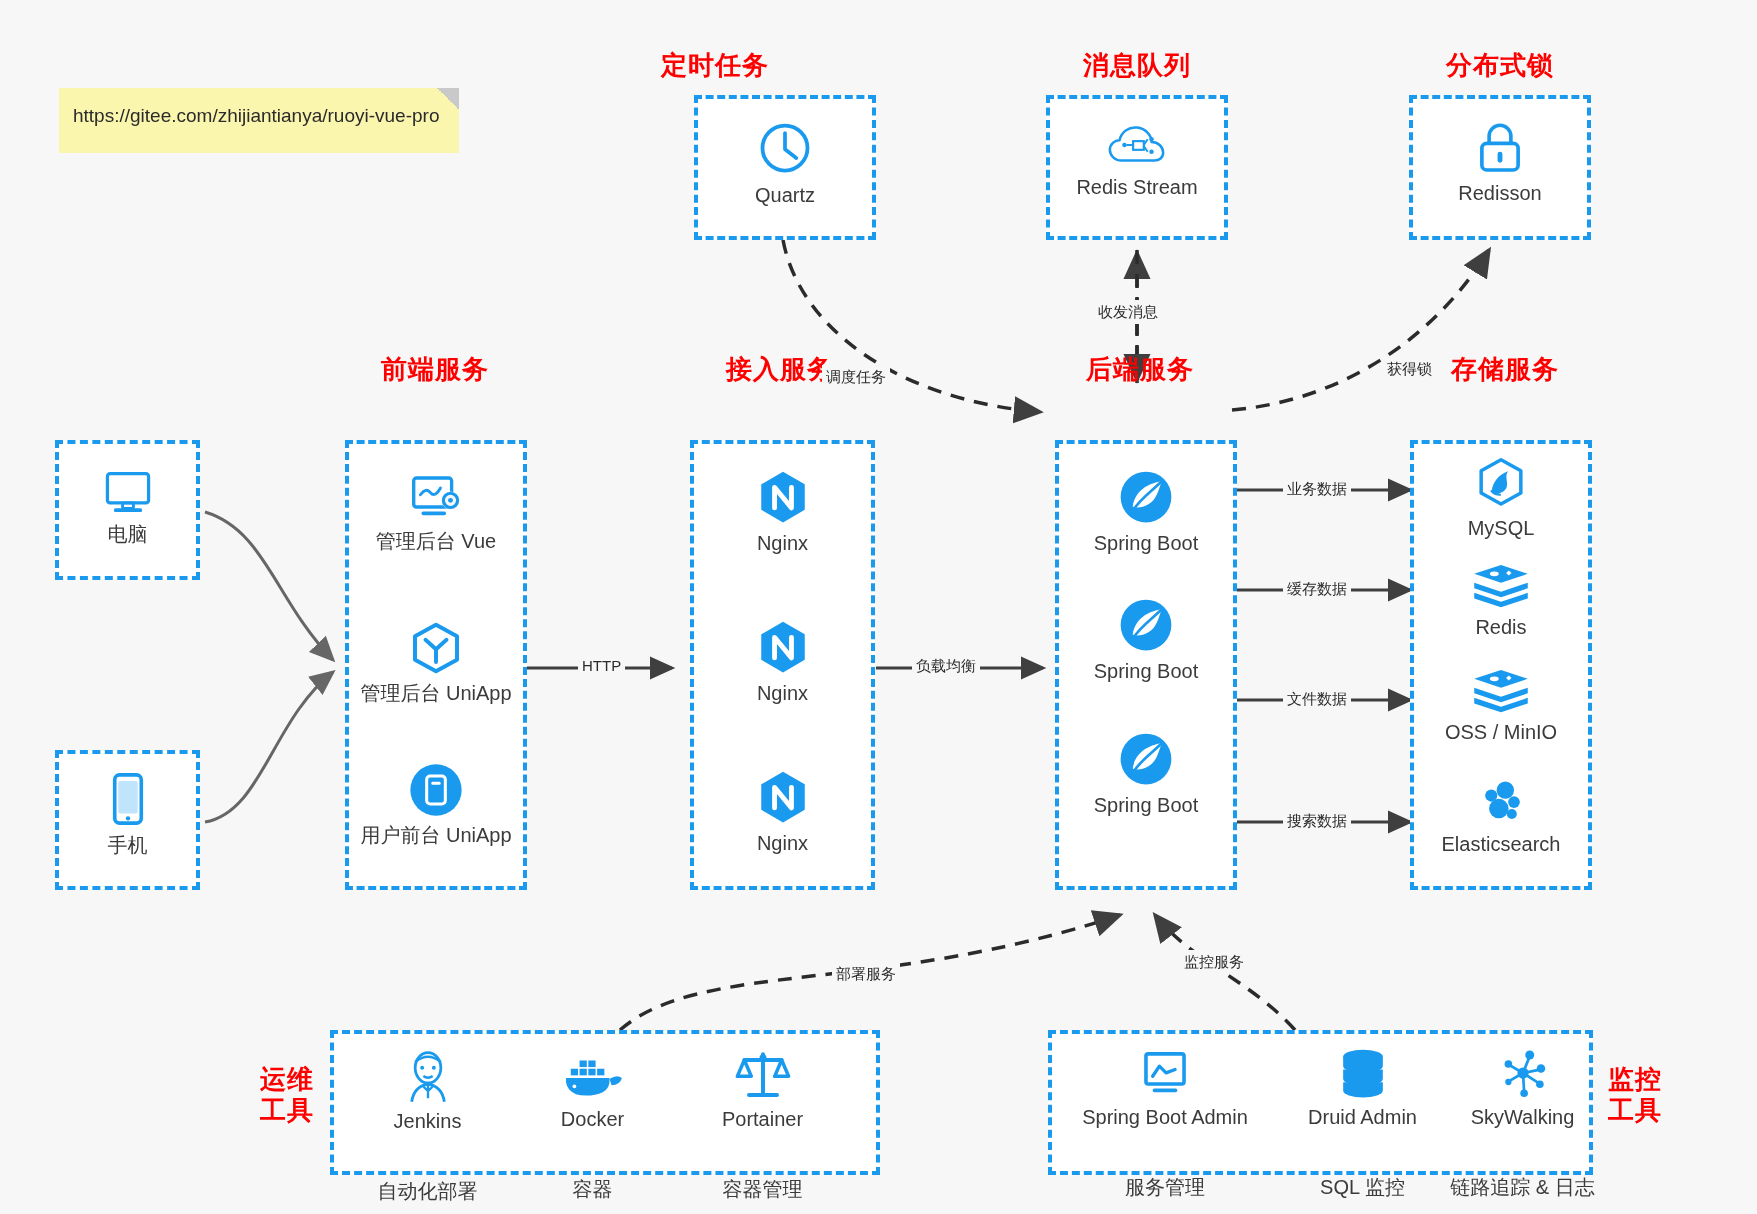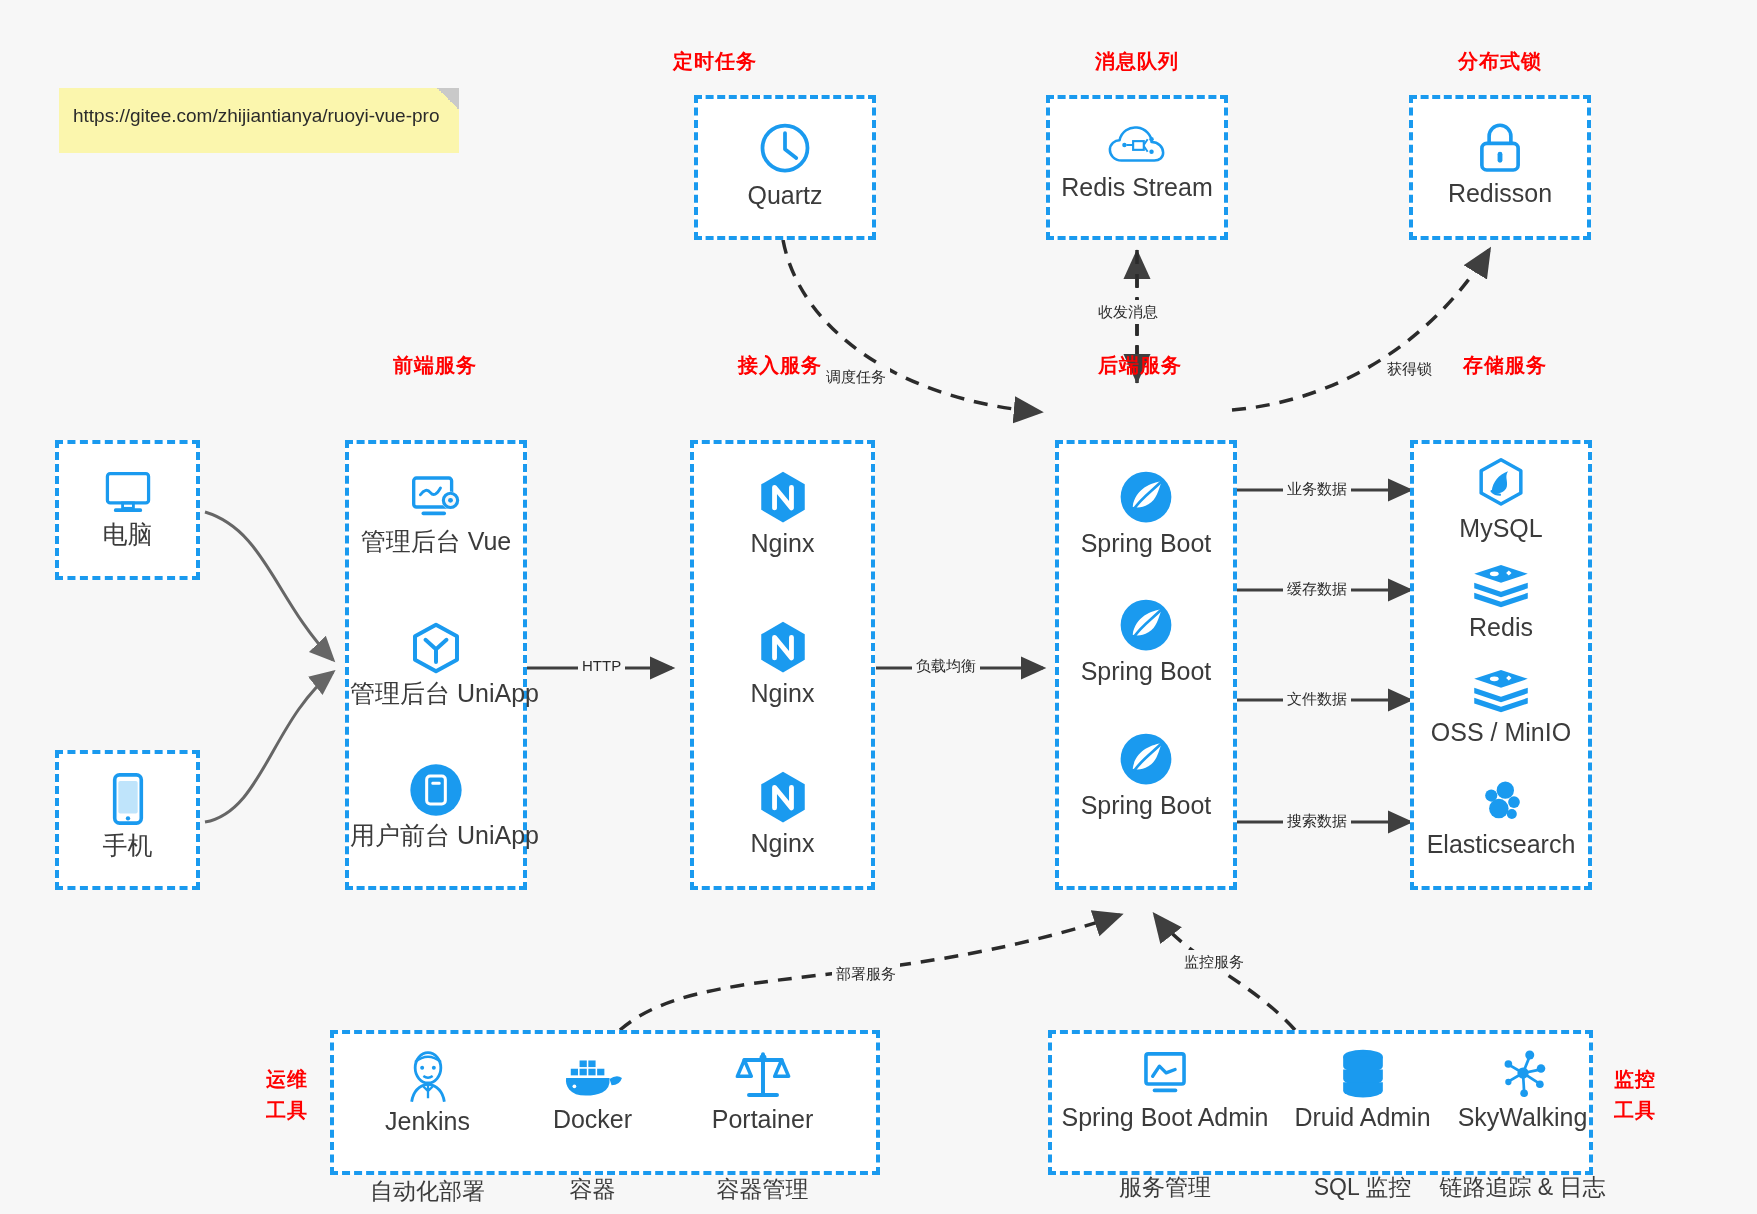--- a/index.html
+++ b/index.html
@@ -22,38 +22,38 @@
     box-sizing:border-box;
     font-size:19px; line-height:31px; color:#2b2b2b;
   }
   .note .fold {
     position:absolute; right:0; top:0; width:22px; height:22px;
     background:linear-gradient(225deg,#c9c9c9 0 50%, transparent 50% 100%);
   }
 
   
   .gtitle {
-    position:absolute; color:#ff0000; font-weight:bold; font-size:20px;
+    position:absolute; color:#ff0000; font-weight:bold; font-size:26px;
     letter-spacing:1px; text-align:center; white-space:nowrap;
   }
   .gtitle.two-line { line-height:31px; }
 
   
   .box {
     position:absolute; box-sizing:border-box;
     border:4px dashed #1a9aef;
     background:#ffffff;
   }
 
   
   .node { position:absolute; text-align:center; }
   .node .cap {
-    font-size:25px; color:#3b3b3b; line-height:26px; margin-top:4px; white-space:nowrap;
-  }
-  .node .cap.sub { font-size:23px;margin-top:44px; }
+    font-size:20px; color:#3b3b3b; line-height:26px; margin-top:4px; white-space:nowrap;
+  }
+  .node .cap.sub { font-size:20px;margin-top:44px; }
   .icon { display:block; margin:0 auto; }
 
   
   .elabel {
     position:absolute; font-size:15px; color:#2b2b2b; background:#f7f7f7;
     padding:0 4px; white-space:nowrap; line-height:24px;
   }
 </style>
 </head>
 <body>

